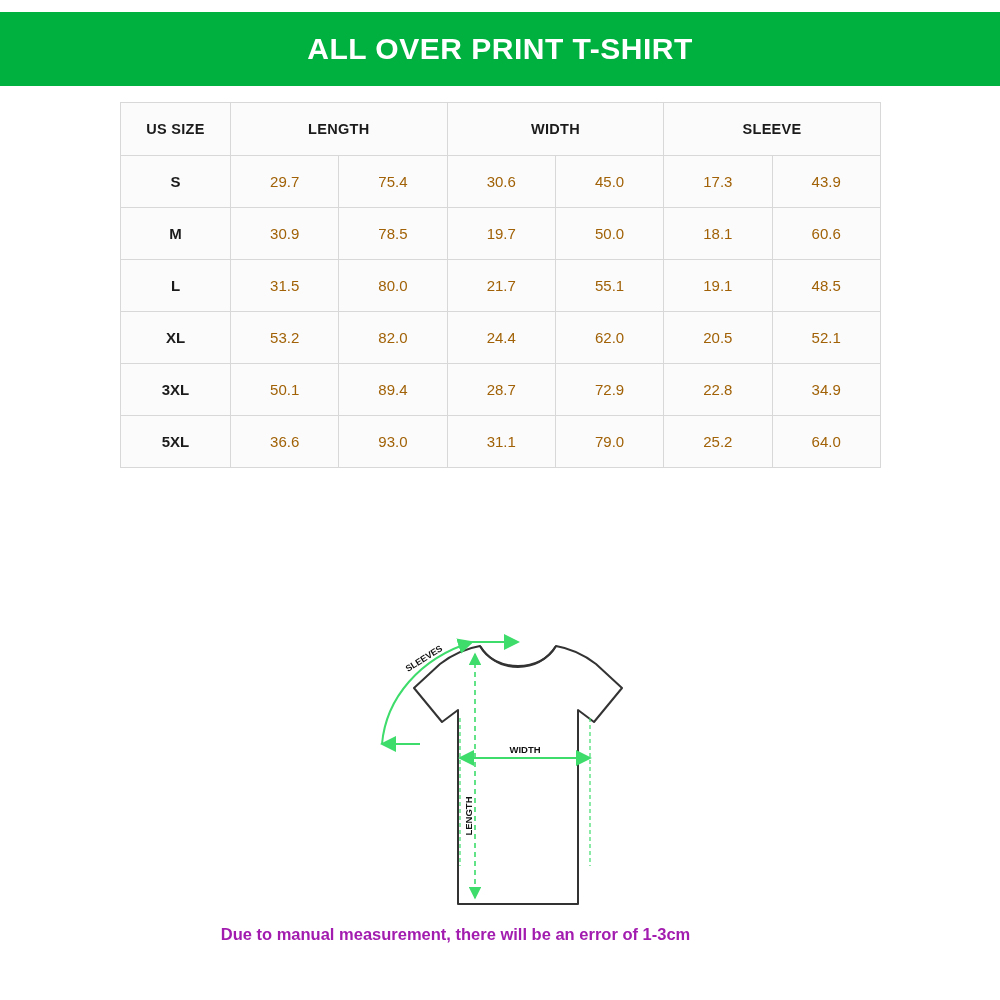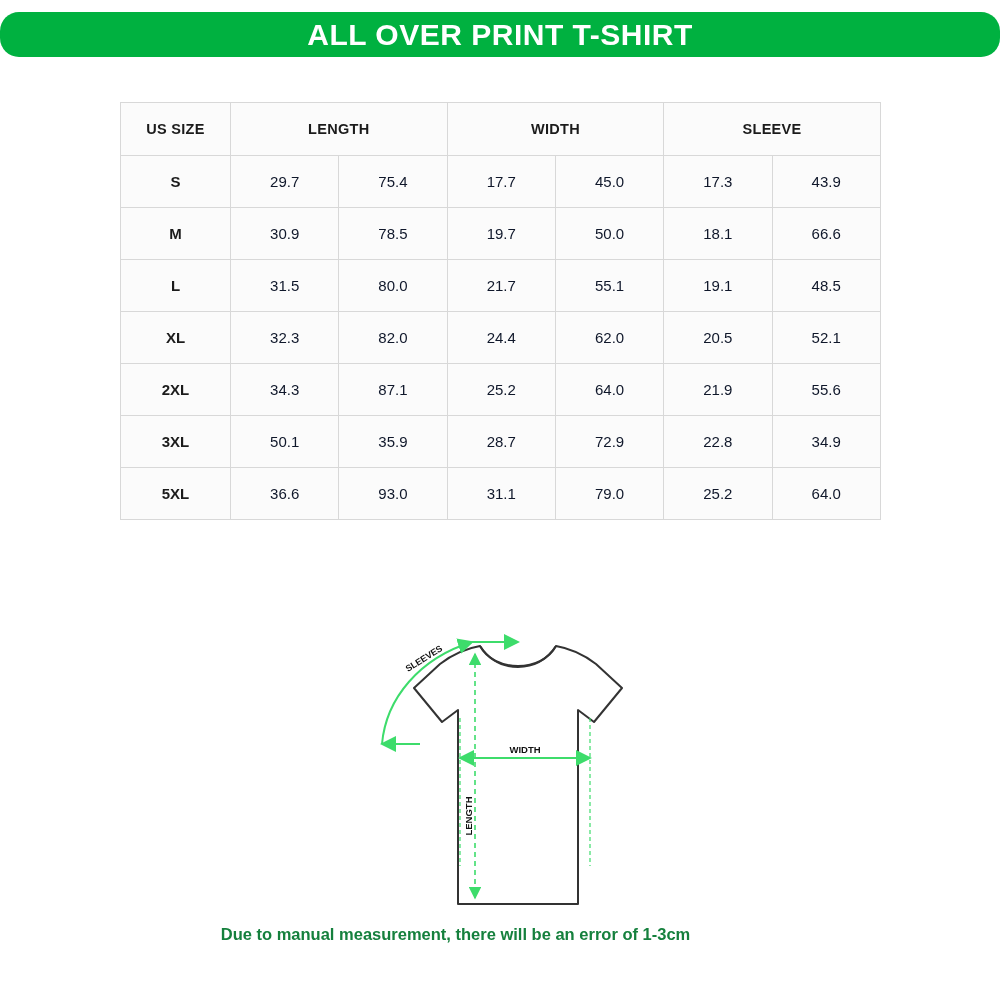--- a/index.html
+++ b/index.html
@@ -14,26 +14,25 @@
     color: #222222;
     overflow: hidden;
     position: relative;
   }
 
   .header-bar {
     position: absolute;
     left: 0;
     top: 12px;
     width: 1000px;
-    height: 45px;
+    height: 74px;
     background: #00b140;
     display: flex;
     align-items: center;
     justify-content: center;
-    border-radius: 19px;
   }
   .header-bar .title {
     color: #ffffff;
     font-size: 30px;
     font-weight: bold;
     letter-spacing: 0.5px;
   }
 
   .table-wrap {
     position: absolute;
@@ -68,41 +67,41 @@
   table.size-table tr.row-head2 th {
     height: 50px;
   }
   table.size-table td.size-cell {
     font-weight: bold;
     font-size: 15px;
   }
   table.size-table td.val {
     font-weight: normal;
     font-size: 15px;
-    color: #0f172a;
+    color: #a16207;
   }
   col.c-size { width: 110px; }
   col.c-val  { width: 108.3px; }
 
   .diagram {
     position: absolute;
     left: 0;
     top: 626px;
     width: 1000px;
     height: 300px;
   }
   .diagram svg { display: block; margin: 0 auto; }
 
   .note {
     position: absolute;
     left: 0;
     top: 925px;
     width: 911px;
     text-align: center;
-    color: #15803d;
+    color: #a21caf;
     font-size: 16.5px;
     font-weight: bold;
   }
 </style>
 </head>
 <body>
 
 <div class="header-bar">
   <div class="title">ALL OVER PRINT T-SHIRT</div>
 </div>
@@ -123,65 +122,56 @@
         <th>US SIZE</th>
         <th colspan="2">LENGTH</th>
         <th colspan="2">WIDTH</th>
         <th colspan="2">SLEEVE</th>
       </tr>
 
       <tr>
         <td class="size-cell">S</td>
         <td class="val">29.7</td>
         <td class="val">75.4</td>
-        <td class="val">17.7</td>
+        <td class="val">30.6</td>
         <td class="val">45.0</td>
         <td class="val">17.3</td>
         <td class="val">43.9</td>
       </tr>
       <tr>
         <td class="size-cell">M</td>
         <td class="val">30.9</td>
         <td class="val">78.5</td>
         <td class="val">19.7</td>
         <td class="val">50.0</td>
         <td class="val">18.1</td>
-        <td class="val">66.6</td>
+        <td class="val">60.6</td>
       </tr>
       <tr>
         <td class="size-cell">L</td>
         <td class="val">31.5</td>
         <td class="val">80.0</td>
         <td class="val">21.7</td>
         <td class="val">55.1</td>
         <td class="val">19.1</td>
         <td class="val">48.5</td>
       </tr>
       <tr>
         <td class="size-cell">XL</td>
-        <td class="val">32.3</td>
+        <td class="val">53.2</td>
         <td class="val">82.0</td>
         <td class="val">24.4</td>
         <td class="val">62.0</td>
         <td class="val">20.5</td>
         <td class="val">52.1</td>
       </tr>
       <tr>
-        <td class="size-cell">2XL</td>
-        <td class="val">34.3</td>
-        <td class="val">87.1</td>
-        <td class="val">25.2</td>
-        <td class="val">64.0</td>
-        <td class="val">21.9</td>
-        <td class="val">55.6</td>
-      </tr>
-      <tr>
         <td class="size-cell">3XL</td>
         <td class="val">50.1</td>
-        <td class="val">35.9</td>
+        <td class="val">89.4</td>
         <td class="val">28.7</td>
         <td class="val">72.9</td>
         <td class="val">22.8</td>
         <td class="val">34.9</td>
       </tr>
       <tr>
         <td class="size-cell">5XL</td>
         <td class="val">36.6</td>
         <td class="val">93.0</td>
         <td class="val">31.1</td>

